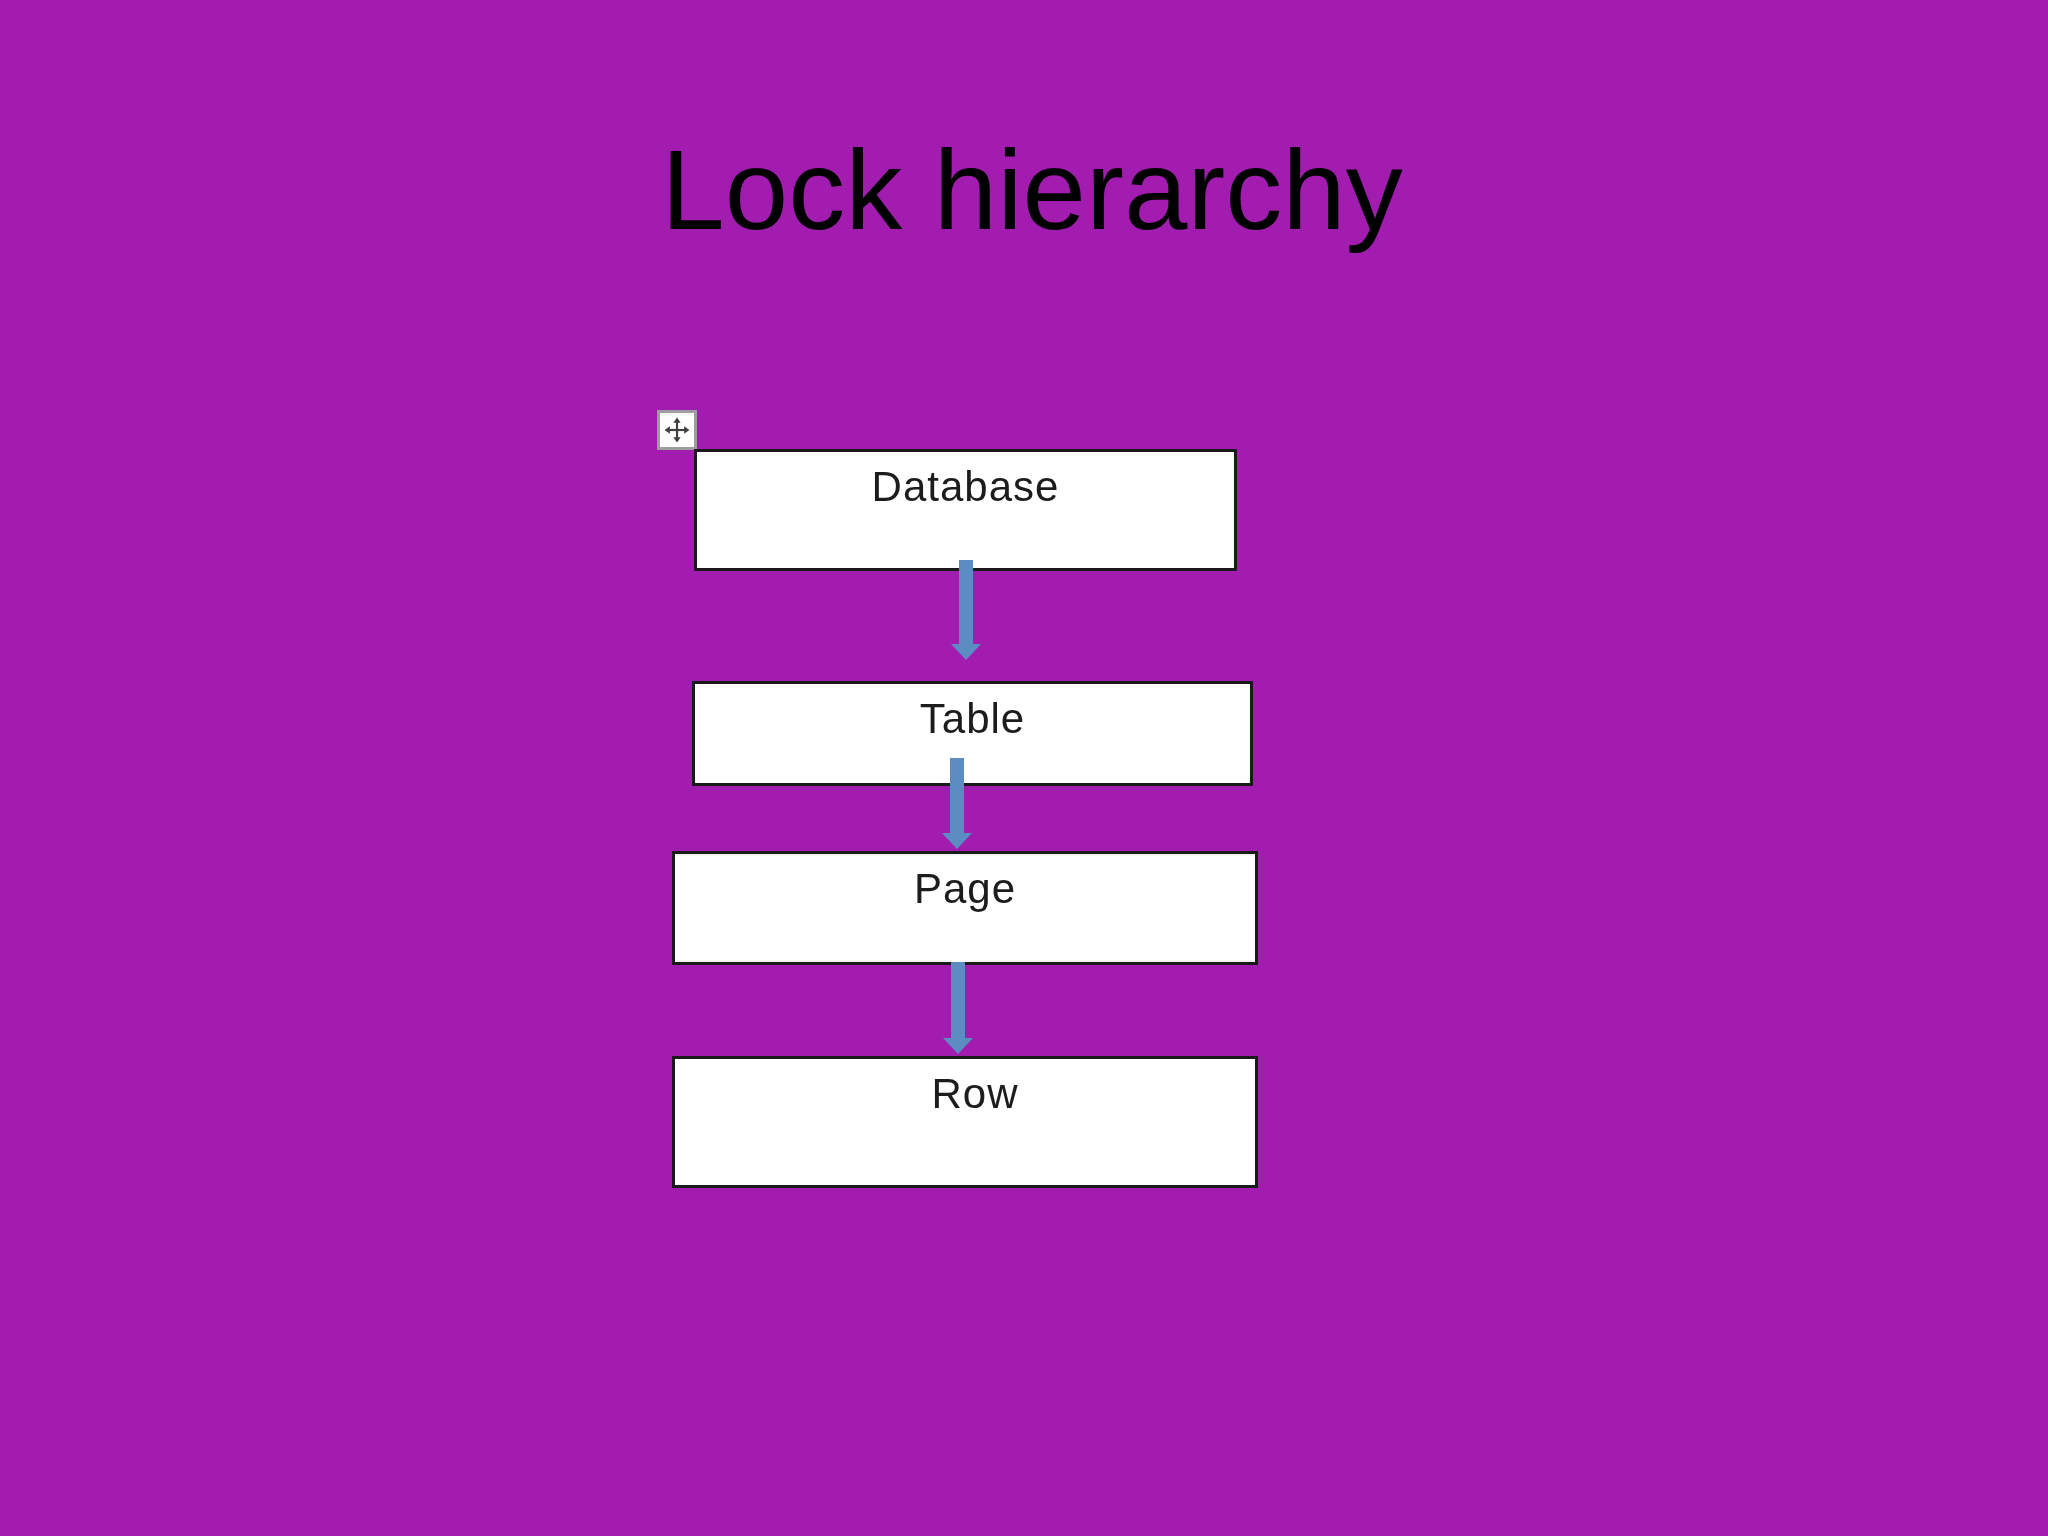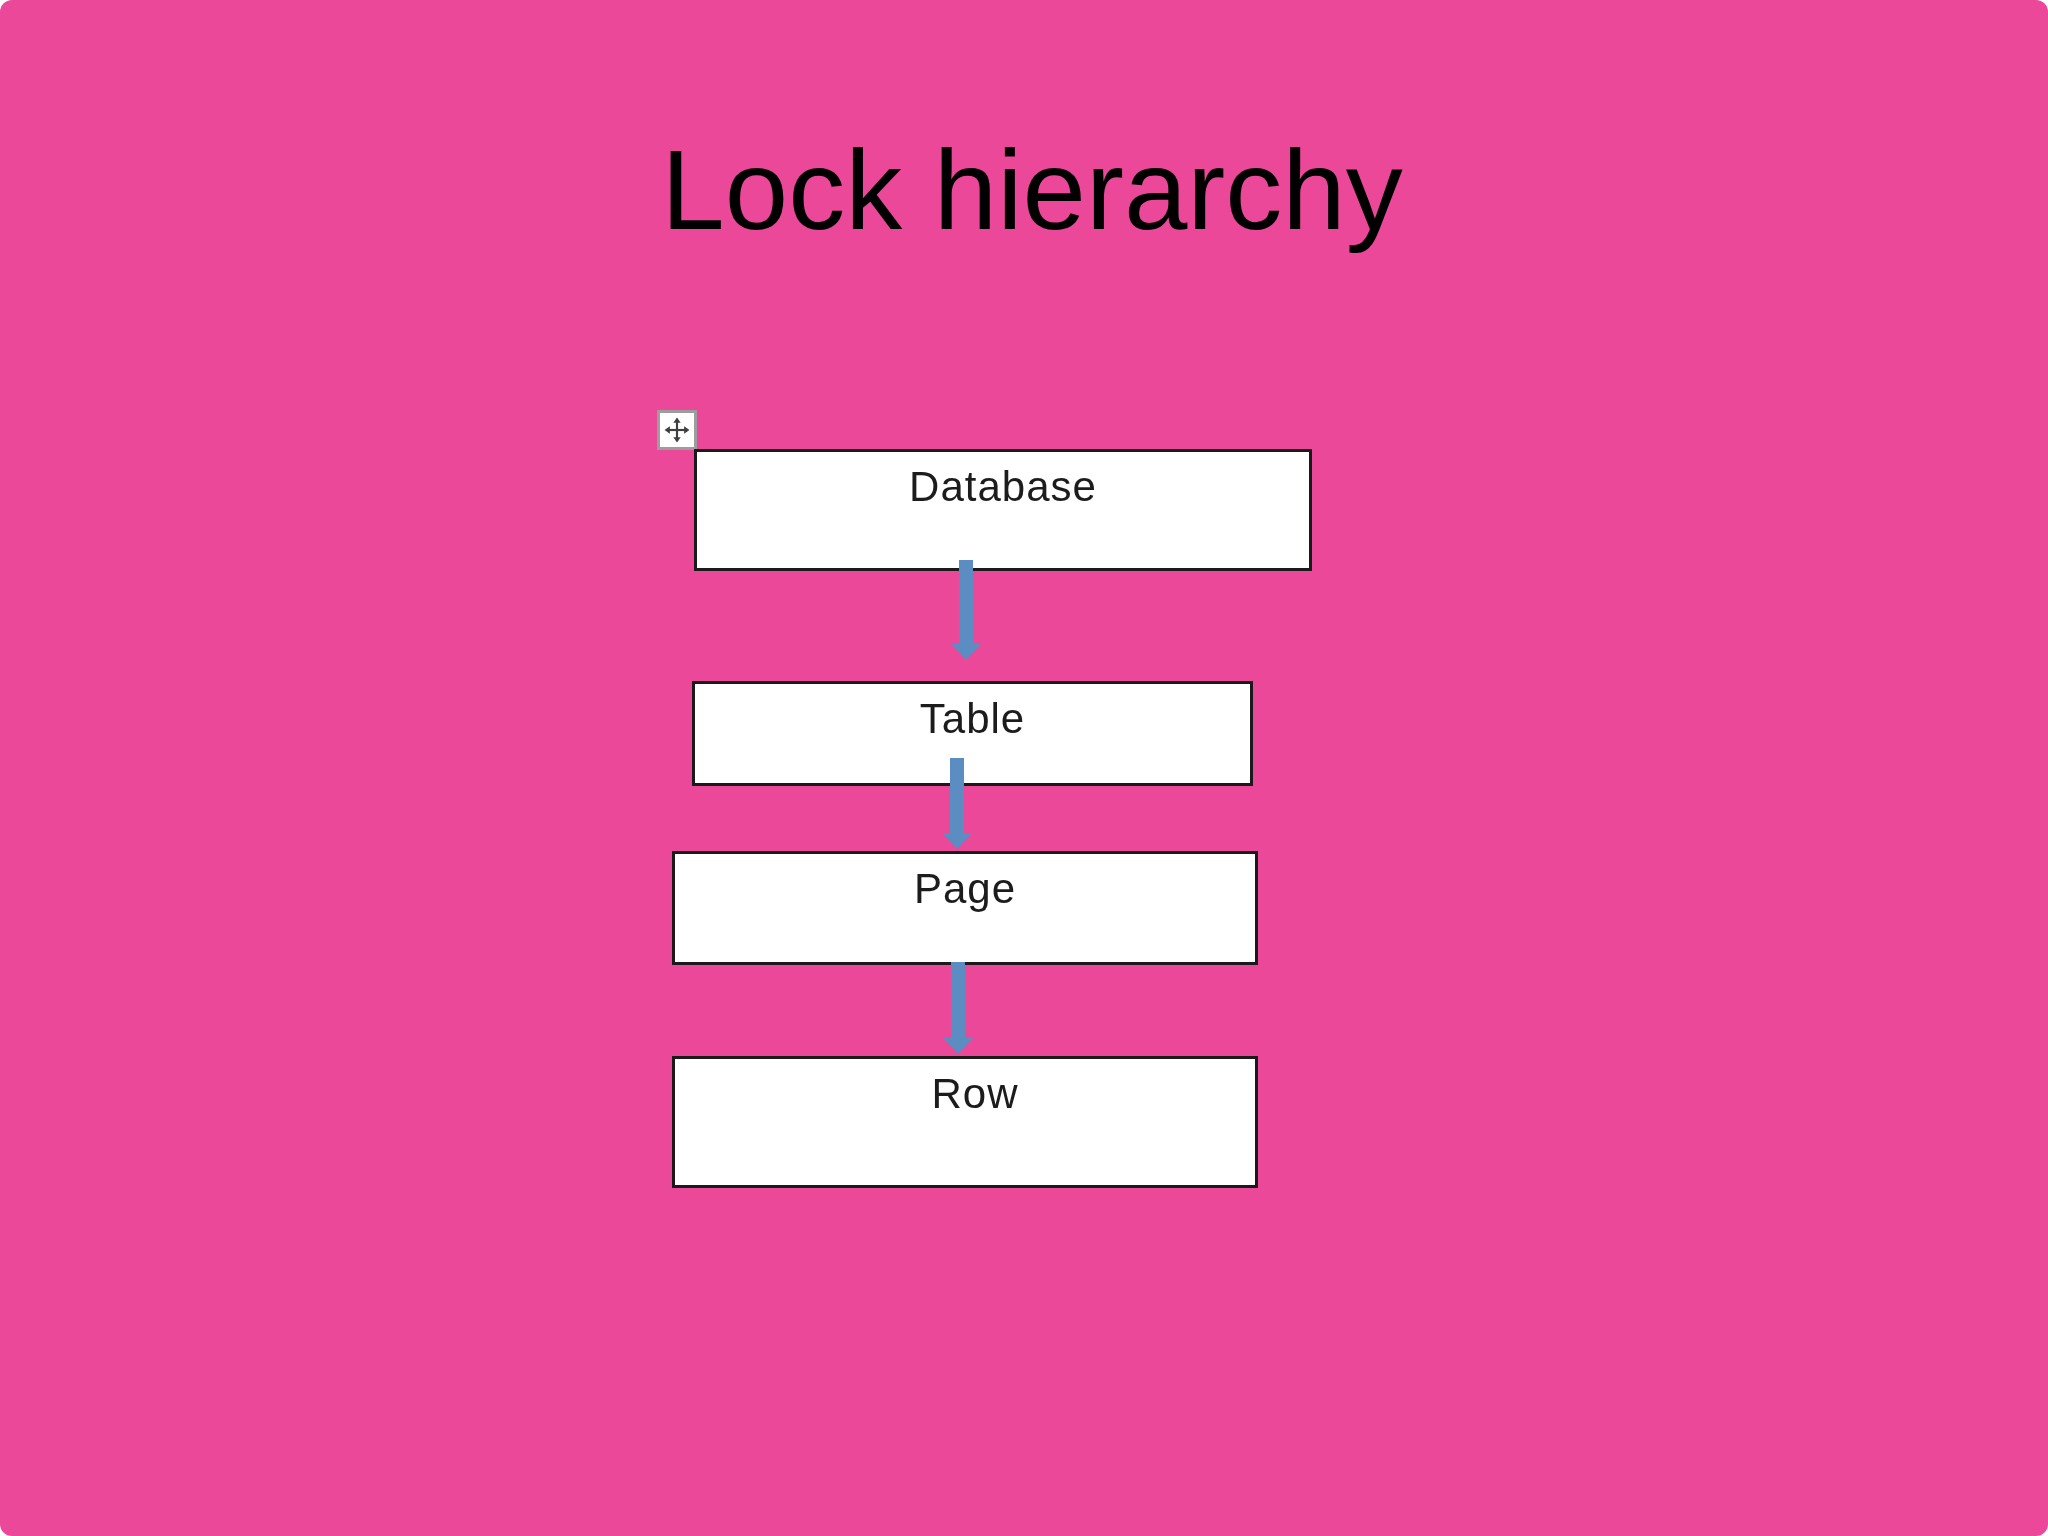--- a/index.html
+++ b/index.html
@@ -5,23 +5,22 @@
   html, body {
     margin: 0;
     padding: 0;
     background: #ffffff;
     font-family: "Liberation Sans", sans-serif;
   }
   .canvas {
     position: relative;
     width: 2048px;
     height: 1536px;
-    background: #ec4899;
+    background: #a21caf;
     overflow: hidden;
-    border-radius: 12px;
   }
   .slide-title {
     position: absolute;
     top: 122px;
     left: 0;
     width: 2064px;
     text-align: center;
     font-size: 114px;
     line-height: 1.2;
     color: #000000;
@@ -34,21 +33,21 @@
     box-sizing: border-box;
     text-align: center;
   }
   .node-label {
     display: block;
     padding-top: 11px;
     font-size: 42px;
     color: #1c1c1c;
     letter-spacing: 1px;
   }
-  .box-database { left: 694px; top: 449px; width: 618px; height: 122px; }
+  .box-database { left: 694px; top: 449px; width: 543px; height: 122px; }
   .box-table    { left: 692px; top: 662px; width: 561px; height: 105px; margin-top: 19px; }
   .box-page     { left: 672px; top: 851px; width: 586px; height: 114px; }
   .box-row      { left: 672px; top: 1056px; width: 586px; height: 132px; padding-left: 20px; }
 
   .arrow {
     position: absolute;
     width: 30px;
   }
   .arrow .shaft {
     position: absolute;

